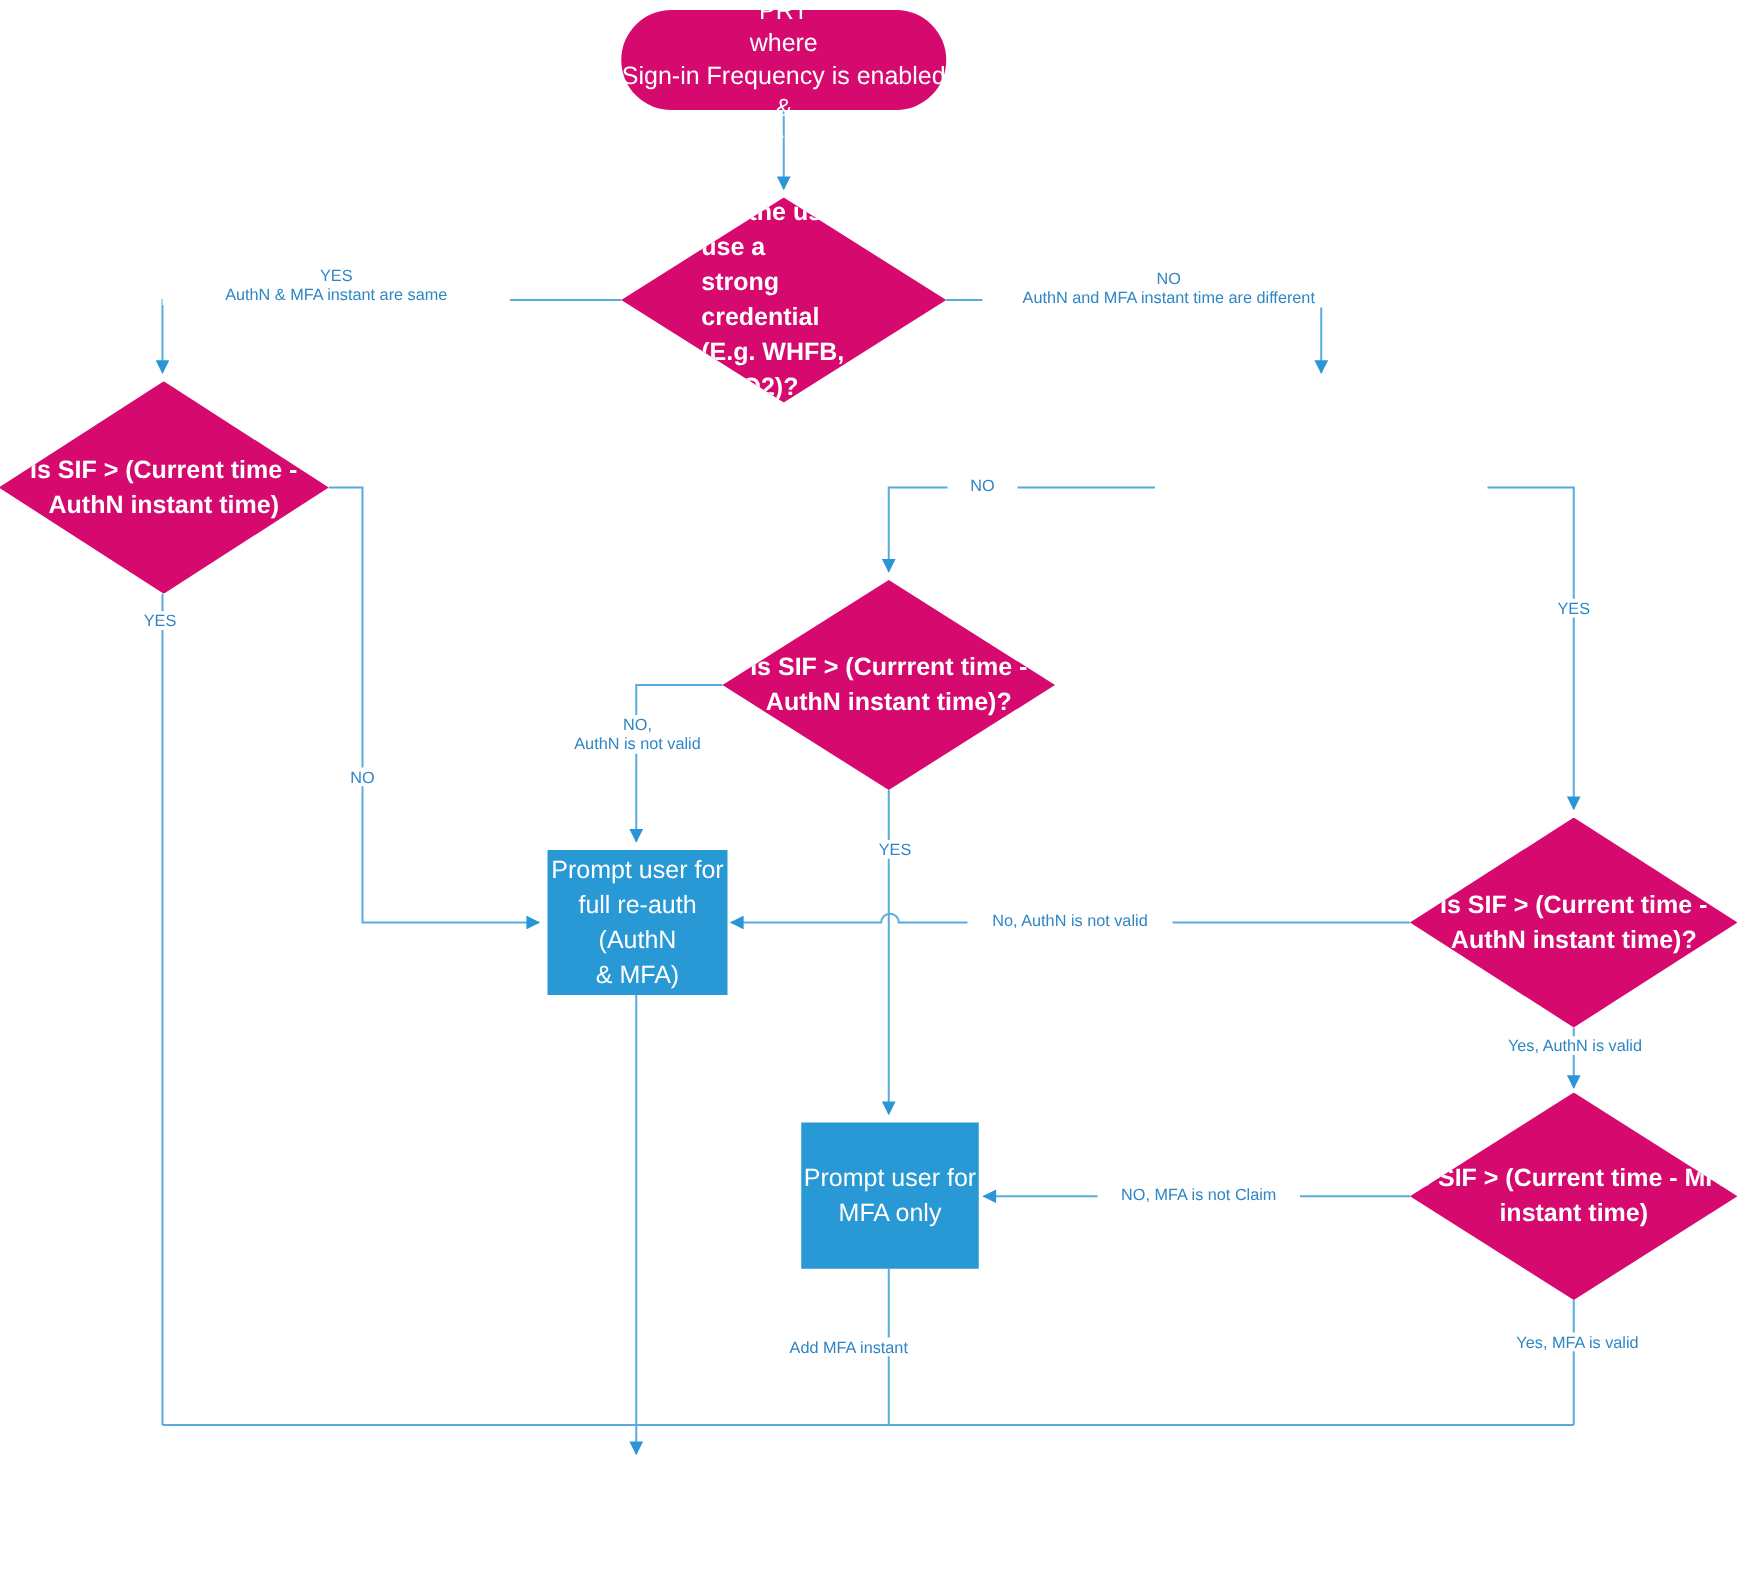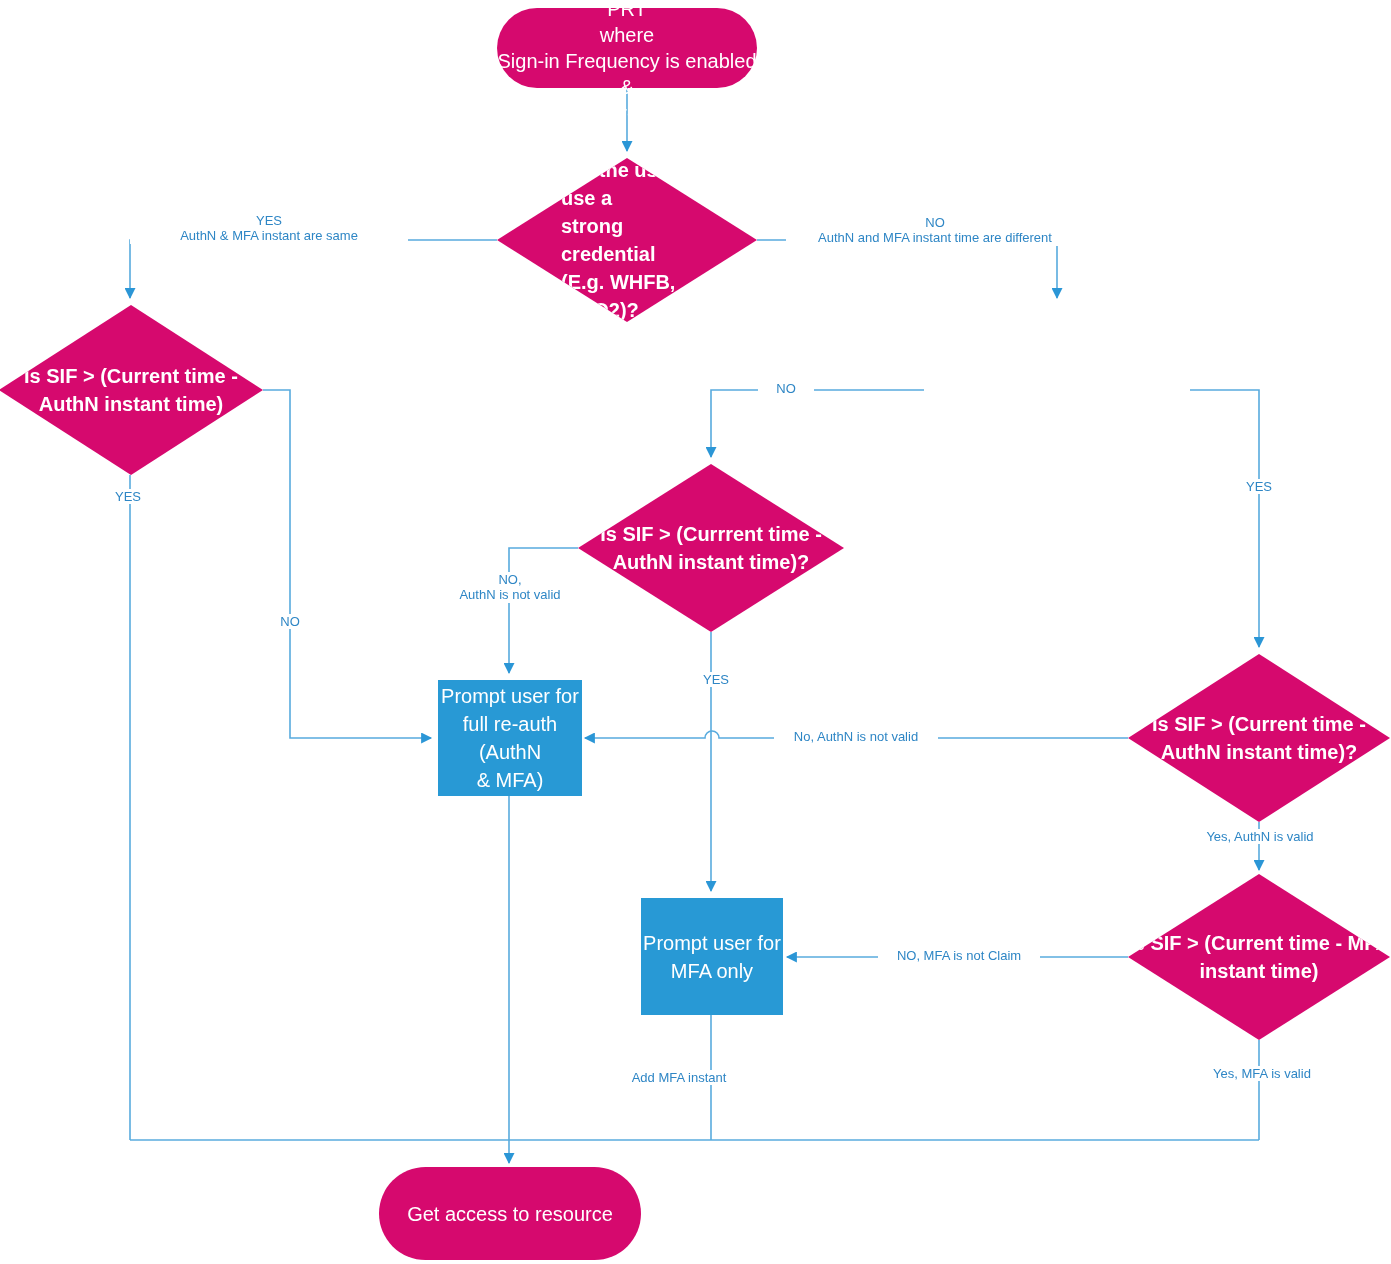--- a/index.html
+++ b/index.html
@@ -91,21 +91,20 @@
   <div class="node decision" style="left:1128px; top:874px; width:262px; height:166px;">Is SIF &gt; (Current time - MFA
 instant time)</div>
 
   <div class="node process" style="left:438px; top:680px; width:144px; height:116px;">Prompt user for
 full re-auth (AuthN
 &amp; MFA)</div>
 
   <div class="node process" style="left:641px; top:898px; width:142px; height:117px;">Prompt user for
 MFA only</div>
 
-  <div class="node terminator" style="left:379px; top:1167px; width:262px; height:93px;">Get access to resource</div>
 
   <div class="edge-label" style="left:130px; top:213px; width:278px;">YES
 AuthN &amp; MFA instant are same</div>
 
   <div class="edge-label" style="left:786px; top:215px; width:298px;">NO
 AuthN and MFA instant time are different</div>
 
   <div class="edge-label" style="left:100px; top:489px; width:56px;">YES</div>
 
   <div class="edge-label" style="left:262px; top:614px; width:56px;">NO</div>

